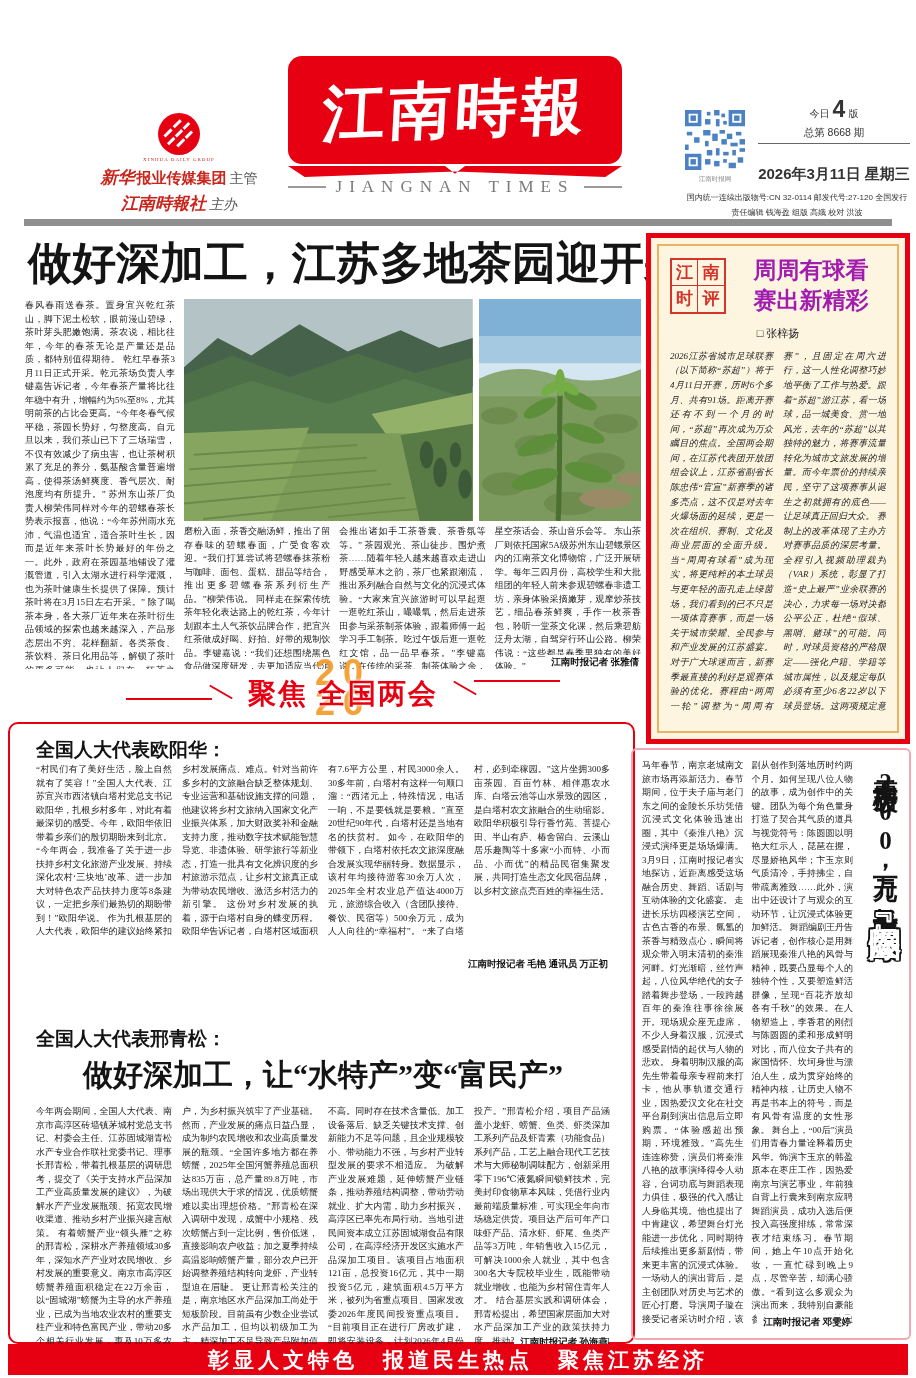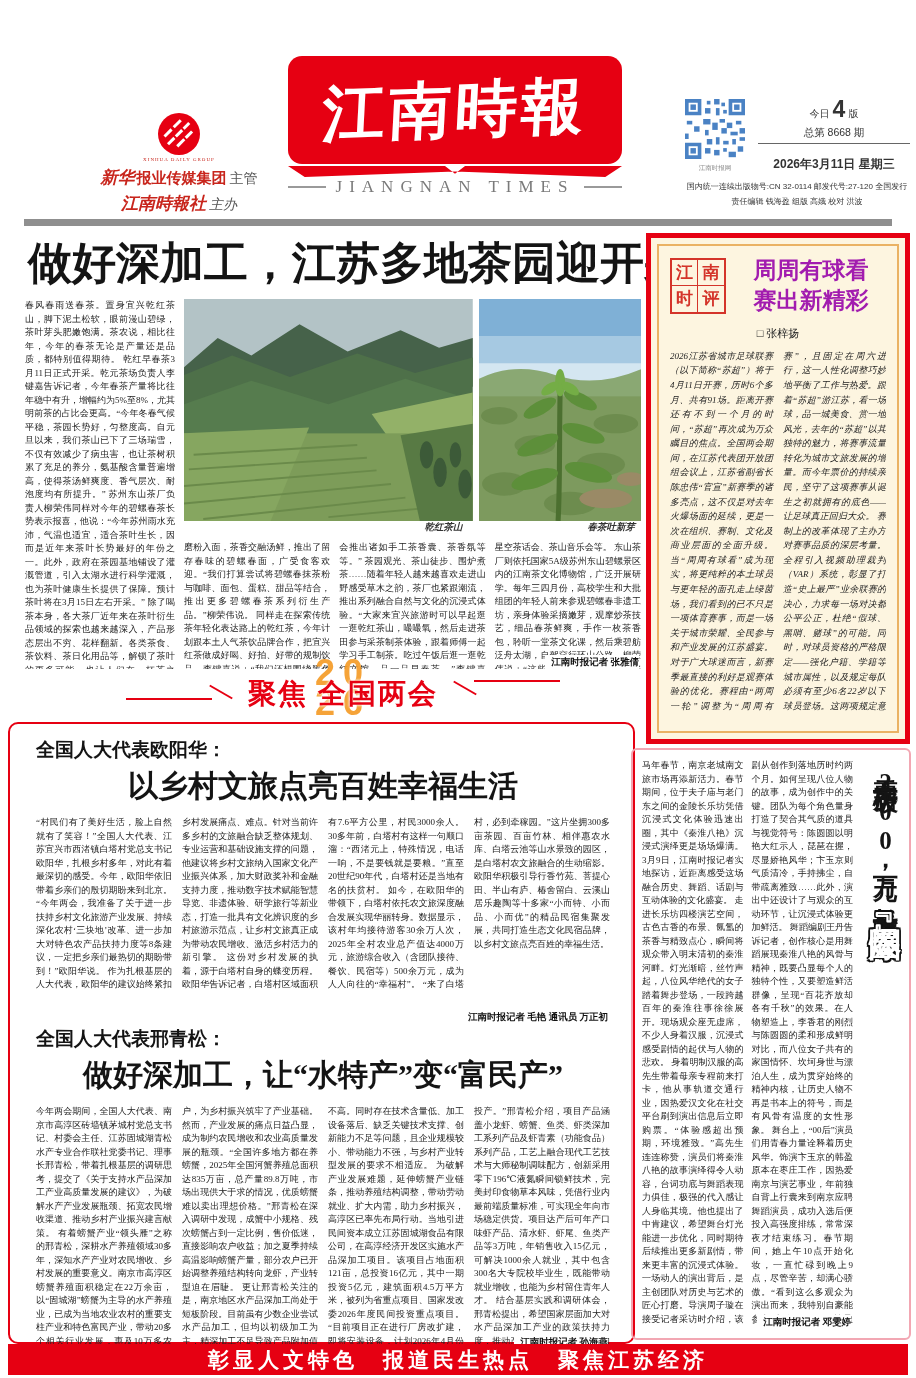--- a/index.html
+++ b/index.html
@@ -24,21 +24,21 @@
   .masthead-en .en { font-size:17px; letter-spacing:7px; }
 
   .header-right { position:absolute; left:684px; top:90px; width:226px; font-family:"Liberation Sans",sans-serif; }
   .hr-top { display:flex; gap:12px;align-items:flex-end; }
   .qr-wrap { width:62px; text-align:center; }
   .qr-cap { font-size:6.5px; color:#888; margin-top:1px; }
   .dates { flex:1; text-align:center; color:#333; padding-top:6px; }
   .today-line { font-size:10px; }
   .today-line .big { font-size:23px; font-weight:bold; margin:0 3px; }
   .issue-line { font-size:10.5px; margin-top:3px; padding-bottom:3px; border-bottom:1px solid #666; }
-  .date-line { font-size:12px; font-weight:bold; margin-top:12px; }
+  .date-line { font-size:15px; font-weight:bold; margin-top:21px; }
   .pub-line { font-size:8px; color:#333; text-align:center; margin-top:8px; white-space:nowrap; }
   .ed-line  { font-size:8px; color:#333; text-align:center; margin-top:4px; }
 
   .gray-bar { position:absolute; left:24px; top:219px; width:868px; height:7px; background:#8f8f8f; }
 
   
   .lead-headline { position:absolute; left:28px; top:234px; width:614px; font-family:"Liberation Sans",sans-serif;
     font-weight:900; font-size:44px; color:#141414; white-space:nowrap; letter-spacing:0px; }
   .lead-body { position:absolute; left:25px; top:299px; width:616px; height:370px; display:flex; gap:9px; }
   .news-text { font-size:9px; line-height:1.5; text-align:justify; color:#222; overflow:hidden; }
@@ -254,24 +254,20 @@
               <ellipse cx="108" cy="178" rx="24" ry="9" transform="rotate(15 108 178)"></ellipse>
             </g>
             <g fill="#74ad46">
               <ellipse cx="80" cy="86" rx="5" ry="14"></ellipse>
               <ellipse cx="70" cy="92" rx="10" ry="5" transform="rotate(-35 70 92)"></ellipse>
               <ellipse cx="90" cy="92" rx="10" ry="5" transform="rotate(35 90 92)"></ellipse>
             </g>
           </svg>
         </div>
       </div>
-      <div class="lead-captions">
-        <div class="cap1">乾红茶山</div>
-        <div class="cap2">春茶吐新芽</div>
-      </div>
       <div class="lead-cols news-text">
         <span>磨粉入面，茶香交融汤鲜，推出了留存春味的碧螺春面，广受食客欢迎。“我们打算尝试将碧螺春抹茶粉与咖啡、面包、蛋糕、甜品等结合，推出更多碧螺春茶系列衍生产品。”柳荣伟说。 同样走在探索传统茶年轻化表达路上的乾红茶，今年计划跟本土人气茶饮品牌合作，把宜兴红茶做成好喝、好拍、好带的规制饮品。李键嘉说：“我们还想围绕黑色食品做深度研发，去更加适应当代消费者的饮茶、饮食习惯。当然，好茶不只在茶杯里，更在生活里。我们还会推出诸如手工茶香囊、茶香氛等等。” 茶园观光、茶山徒步、围炉煮茶……随着年轻人越来越喜欢走进山野感受草木之韵，茶厂也紧跟潮流，推出系列融合自然与文化的沉浸式体验。“大家来宜兴旅游时可以早起逛一逛乾红茶山，嘬嘬氧，然后走进茶田参与采茶制茶体验，跟着师傅一起学习手工制茶。吃过午饭后逛一逛乾红文馆，品一品早春茶。”李键嘉说，在传统的采茶、制茶体验之余，乾元茶场今年主打推出了多项特色主题活动，比如茶园春日下午茶、露营星空茶话会、茶山音乐会等。 东山茶厂则依托国家5A级苏州东山碧螺景区内的江南茶文化博物馆，广泛开展研学。每年三四月份，高校学生和大批组团的年轻人前来参观碧螺春非遗工坊，亲身体验采摘嫩芽，观摩炒茶技艺，细品春茶鲜爽，手作一枚茶香包，聆听一堂茶文化课，然后乘碧舫泛舟太湖，自驾穿行环山公路。柳荣伟说：“这些都是春季里独有的美好体验。”</span>
         <span class="byline">江南时报记者 张雅倩</span>
       </div>
     </div>
   </div>
 
   <div class="commentary">
     <div class="commentary-inner">
       <div class="cm-head">
@@ -300,21 +296,20 @@
     </div>
     <div class="fline fl1"></div>
     <div class="fline fl2"></div>
     <div class="fline fl3"></div>
     <div class="fline fl4"></div>
     <div class="focus-label">聚焦 全国两会</div>
   </div>
 
   <div class="article-a">
     <div class="kicker">全国人大代表欧阳华：</div>
-    <div class="sub-headline">以乡村文旅点亮百姓幸福生活</div>
     <div class="multi-col body-a news-text">
       <span>“村民们有了美好生活，脸上自然就有了笑容！”全国人大代表、江苏宜兴市西渚镇白塔村党总支书记欧阳华，扎根乡村多年，对此有着最深切的感受。今年，欧阳华依旧带着乡亲们的殷切期盼来到北京。 “今年两会，我准备了关于进一步扶持乡村文化旅游产业发展、持续深化农村‘三块地’改革、进一步加大对特色农产品扶持力度等8条建议，一定把乡亲们最热切的期盼带到！”欧阳华说。 作为扎根基层的人大代表，欧阳华的建议始终紧扣乡村发展痛点、难点。针对当前许多乡村的文旅融合缺乏整体规划、专业运营和基础设施支撑的问题，他建议将乡村文旅纳入国家文化产业振兴体系，加大财政奖补和金融支持力度，推动数字技术赋能智慧导览、非遗体验、研学旅行等新业态，打造一批具有文化辨识度的乡村旅游示范点，让乡村文旅真正成为带动农民增收、激活乡村活力的新引擎。 这份对乡村发展的执着，源于白塔村自身的蝶变历程。欧阳华告诉记者，白塔村区域面积有7.6平方公里，村民3000余人。30多年前，白塔村有这样一句顺口溜：“西渚元上，特殊情况，电话一响，不是要钱就是要粮。”直至20世纪90年代，白塔村还是当地有名的扶贫村。 如今，在欧阳华的带领下，白塔村依托农文旅深度融合发展实现华丽转身。数据显示，该村年均接待游客30余万人次，2025年全村农业总产值达4000万元，旅游综合收入（含团队接待、餐饮、民宿等）500余万元，成为人人向往的“幸福村”。 “来了白塔村，必到牵稼园。”这片坐拥300多亩茶园、百亩竹林、相伴惠农水库、白塔云池等山水景致的园区，是白塔村农文旅融合的生动缩影。欧阳华积极引导行香竹苑、菩提心田、半山有庐、椿舍留白、云溪山居乐趣陶等十多家“小而特、小而品、小而优”的精品民宿集聚发展，共同打造生态文化民宿品牌，以乡村文旅点亮百姓的幸福生活。</span>
       <span class="byline">江南时报记者 毛艳 通讯员 万正初</span>
     </div>
   </div>
 
   <div class="article-b">
     <div class="kicker">全国人大代表邢青松：</div>
     <div class="sub-headline">做好深加工，让“水特产”变“富民产”</div>
     <div class="multi-col body-b news-text">

